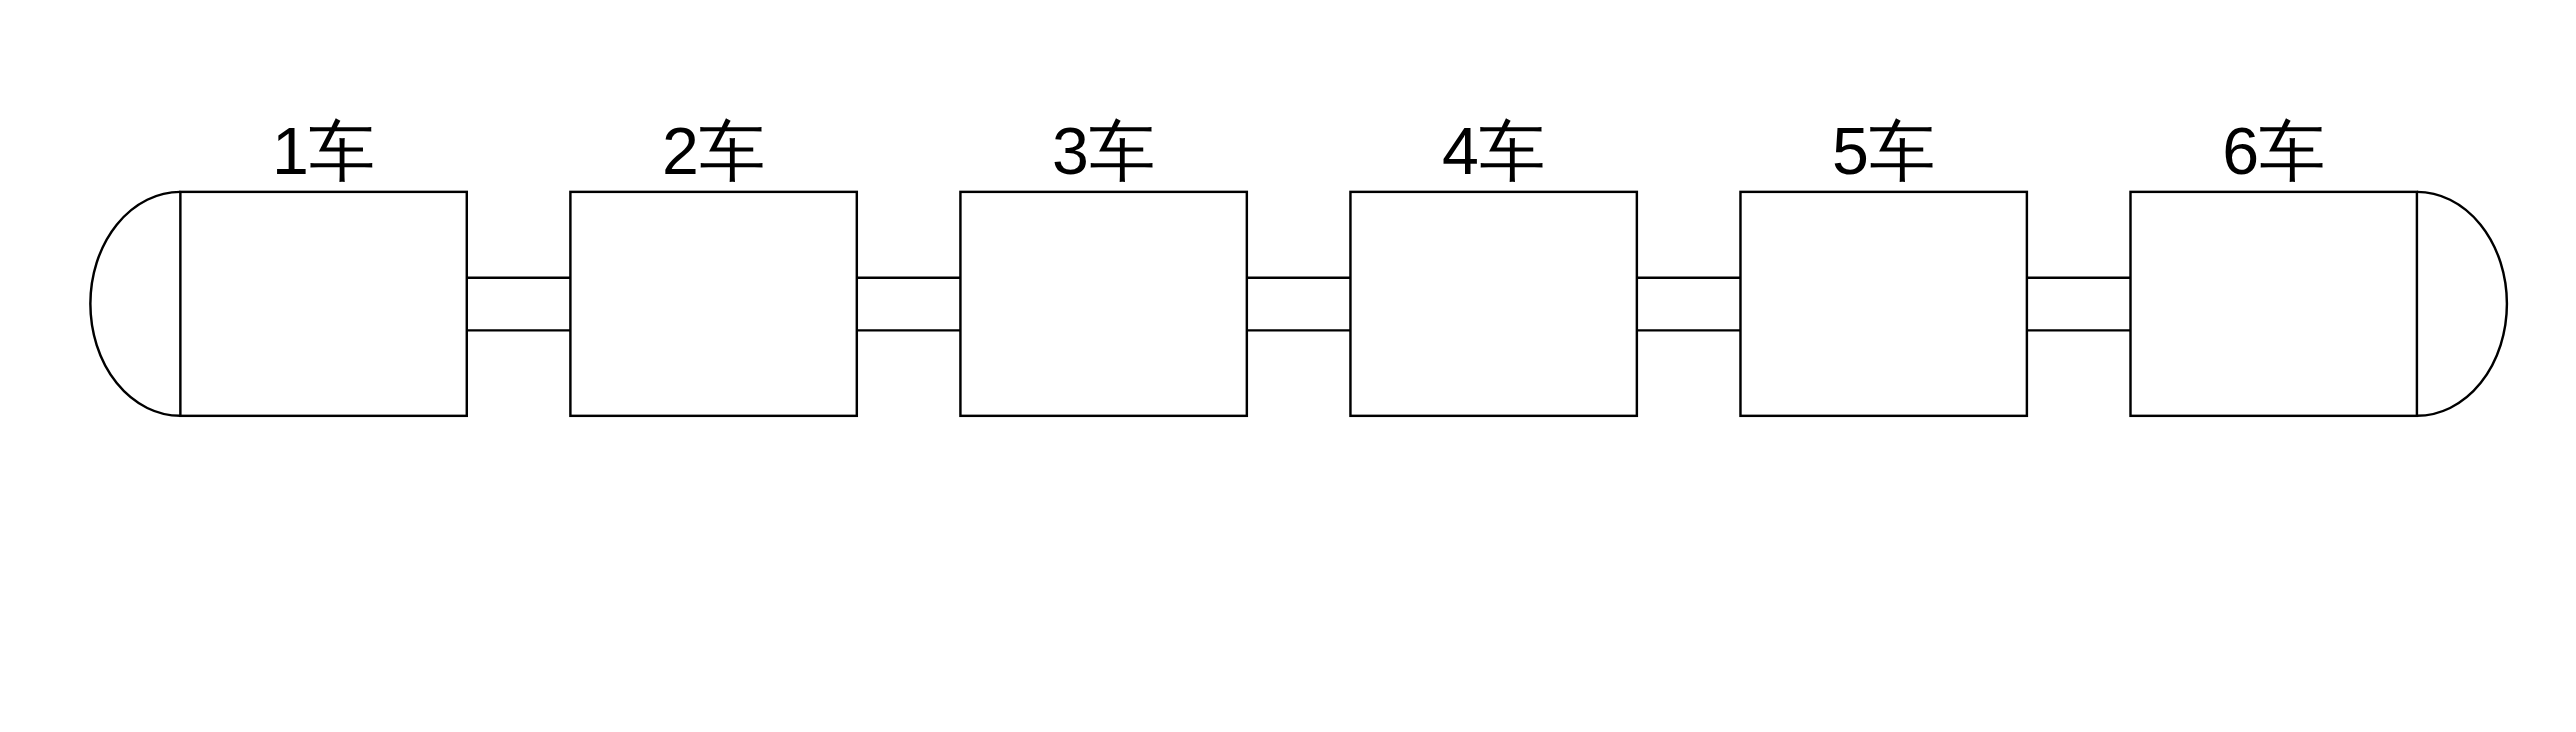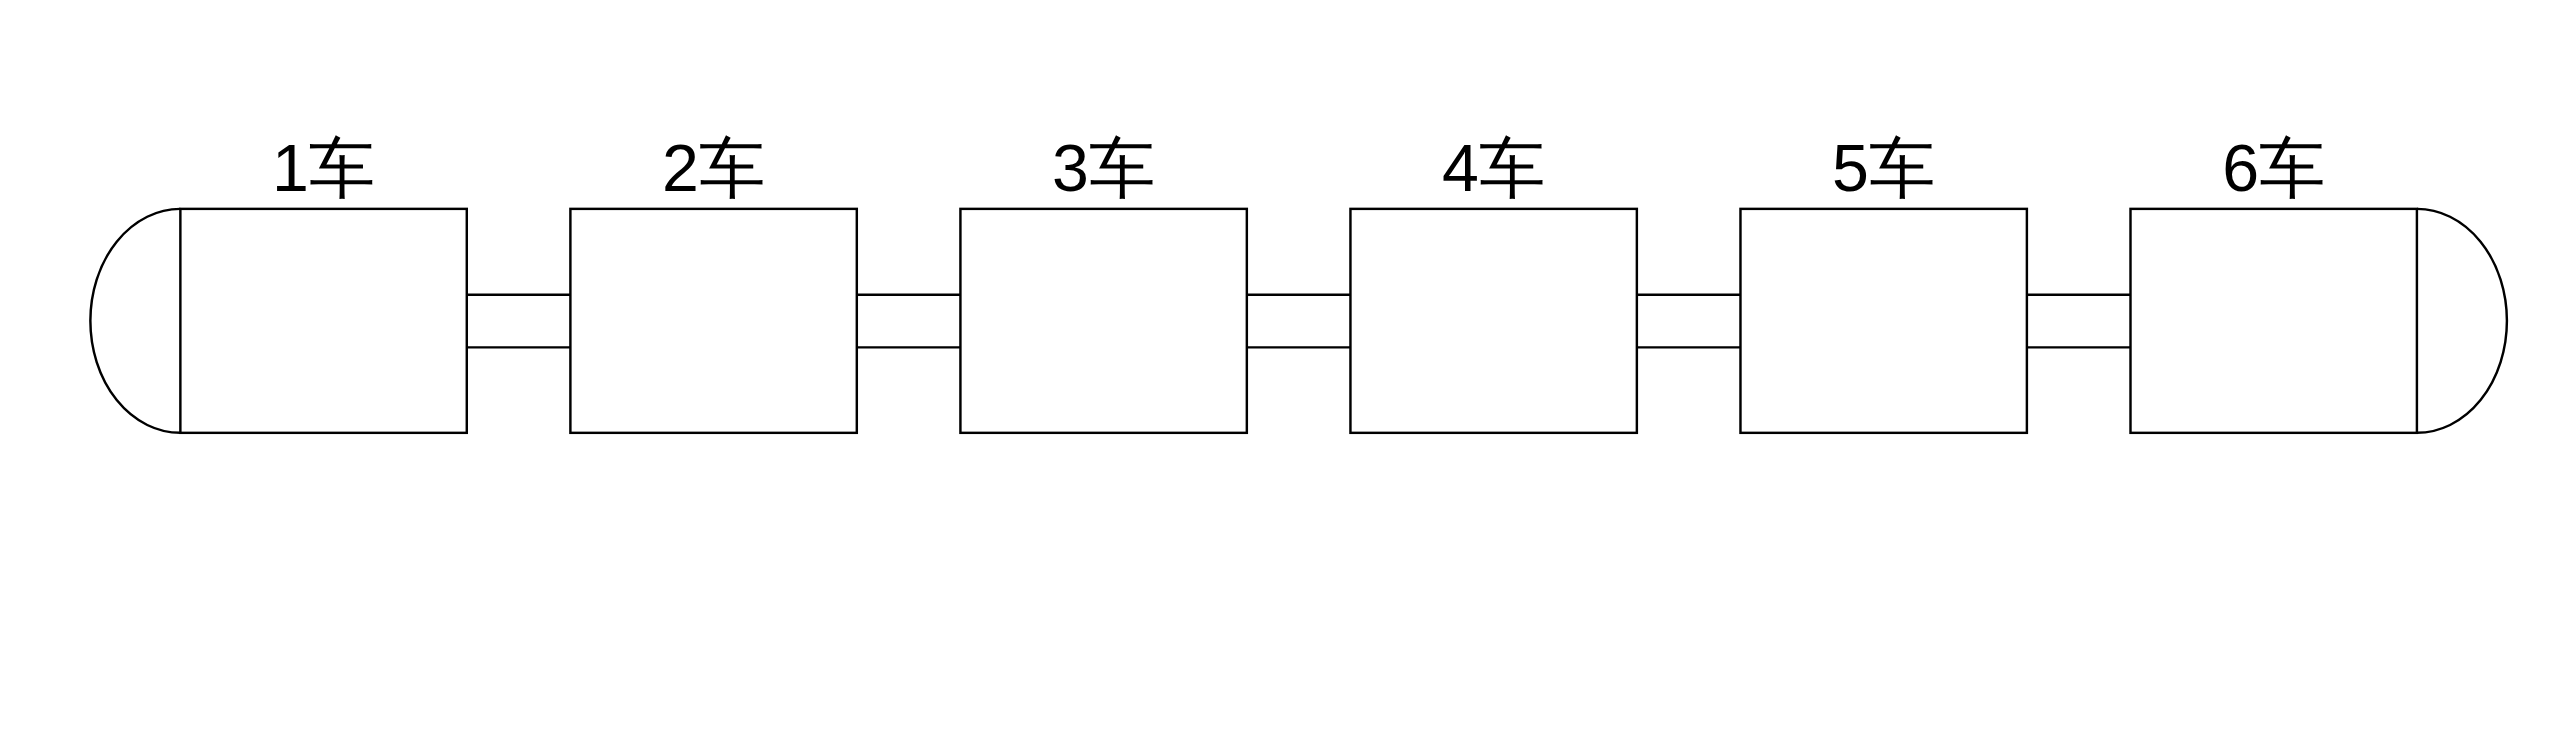--- a/index.html
+++ b/index.html
@@ -5,21 +5,20 @@
   html, body {
     margin: 0;
     padding: 0;
     background: #ffffff;
     width: 100%;
     height: 100%;
   }
   .diagram-wrap {
     width: 100%;
     background: #4c1d95;
-    margin-top: 17px;
   }
   svg {
     display: block;
     width: 100%;
     height: auto;
     background: #ffffff;
   }
   text.car-label {
     font-family: "Liberation Sans", "DejaVu Sans", sans-serif;
     font-weight: 400;

